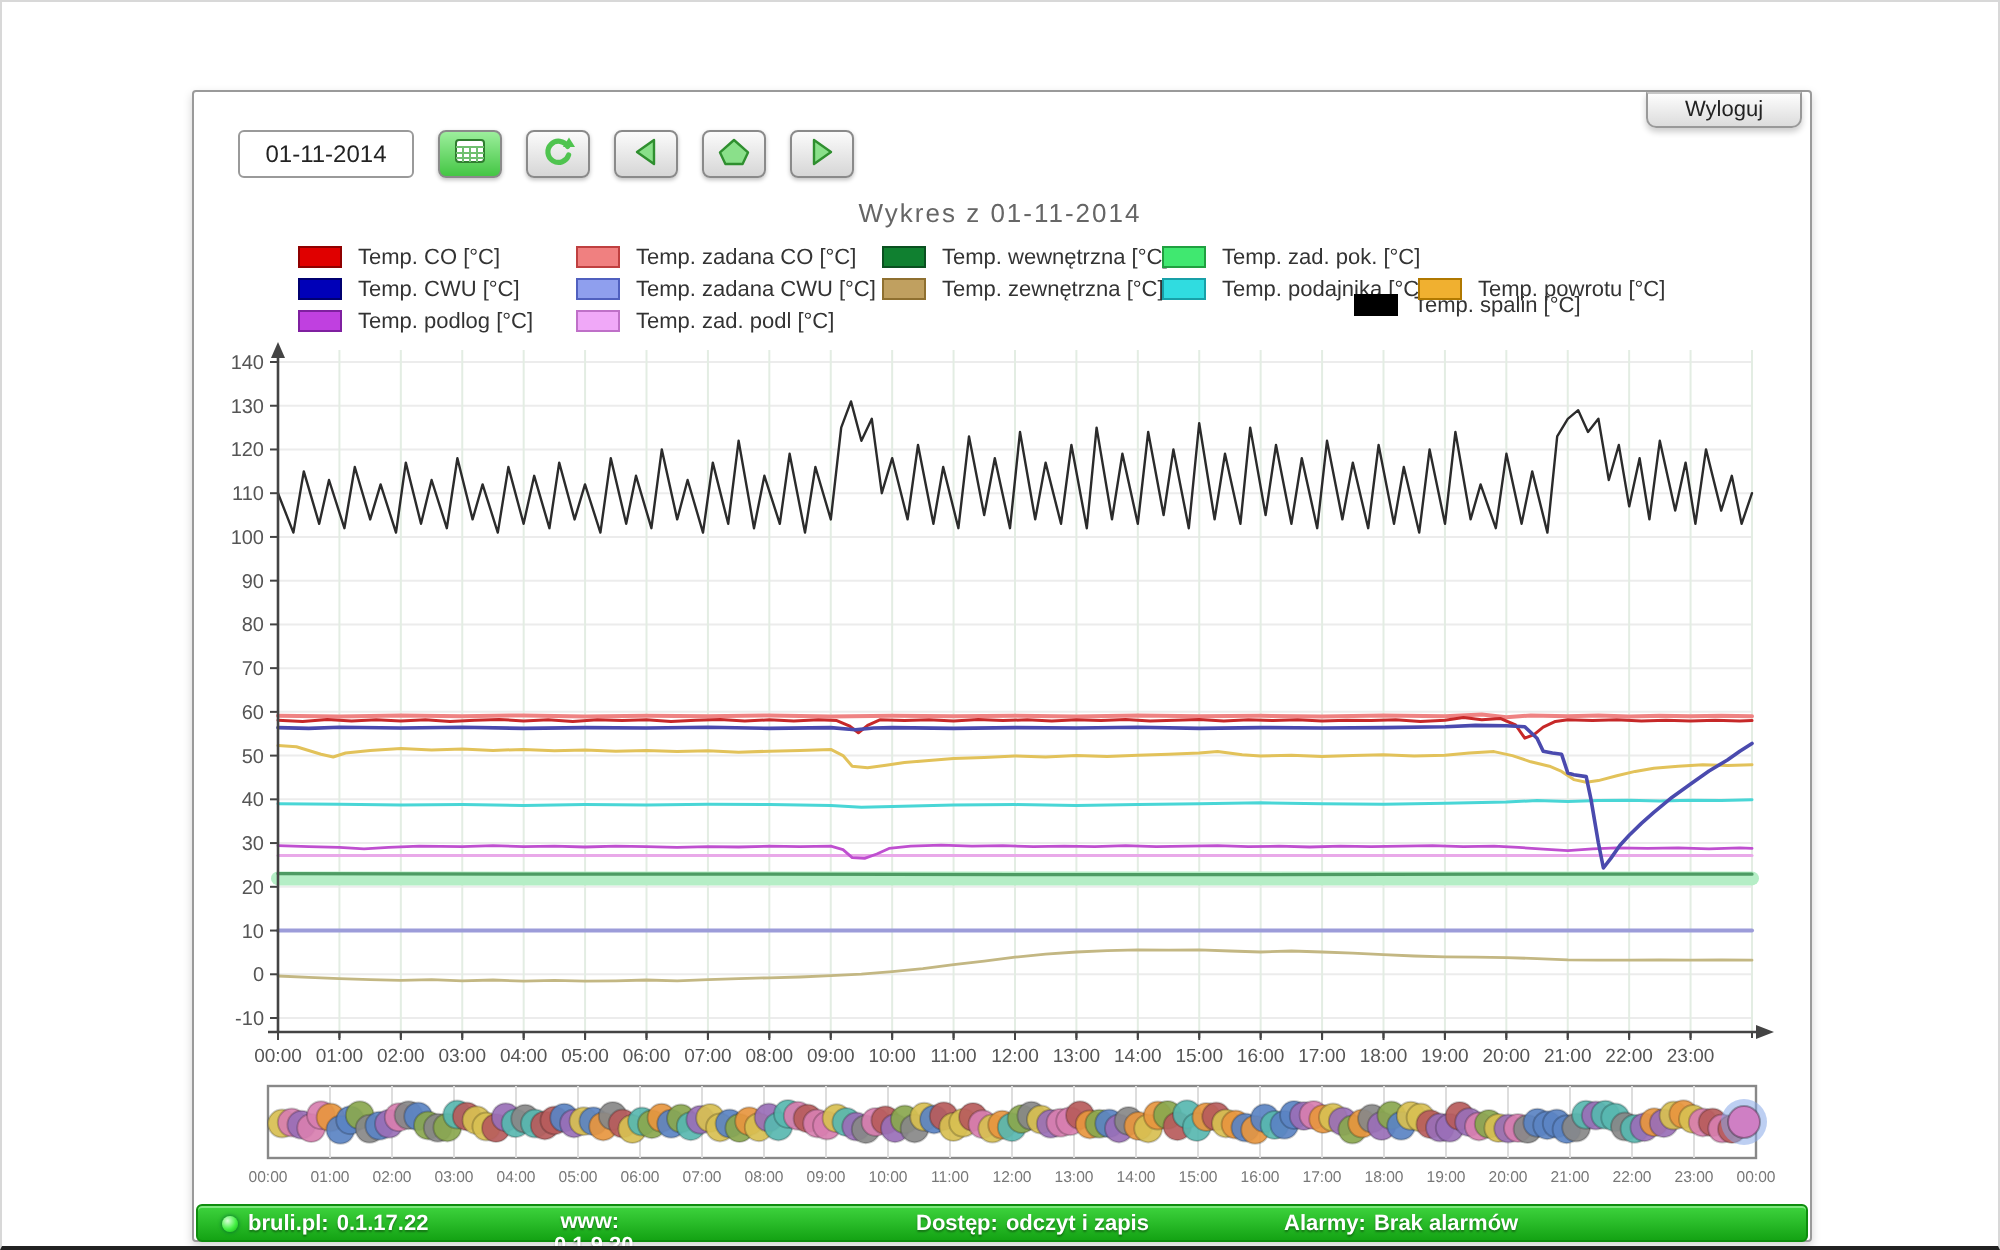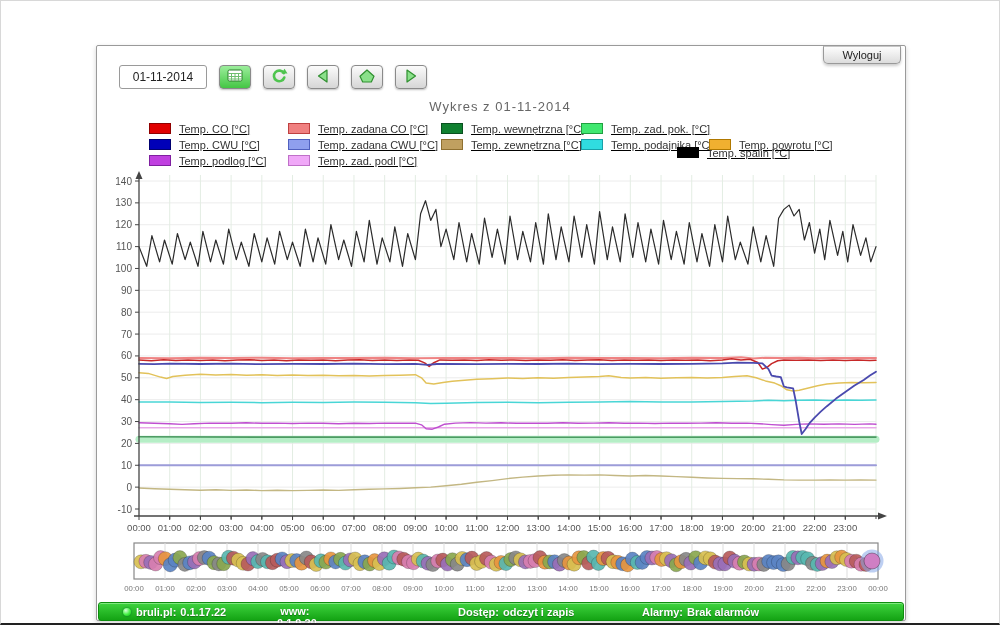--- a/index.html
+++ b/index.html
@@ -21,21 +21,21 @@
           border-radius:0 0 5px 5px;box-shadow:0 2px 3px rgba(0,0,0,.2);cursor:pointer;}
   .toolbar{position:absolute;left:118px;top:62px;height:26px;display:flex;align-items:flex-end;gap:12px;z-index:2;}
   .date-input{width:82px;height:20px;border:1px solid #9a9a9a;border-radius:3px;font-size:12px;
               font-family:"Liberation Sans",sans-serif;text-align:center;color:#222;background:#fff;}
   .tool-btn{width:32px;height:24px;border:1px solid #8a8a8a;border-radius:4px;padding:0;
             background:linear-gradient(#fbfbfb,#d6d6d6);box-shadow:0 1px 2px rgba(0,0,0,.25);cursor:pointer;
             display:flex;align-items:center;justify-content:center;}
   .tool-btn.green{background:linear-gradient(#9cee9c,#44c644);}
   .chart-title{position:absolute;left:95px;top:98px;width:808px;text-align:center;
                font-size:13px;color:#666;letter-spacing:1px;}
-  .legend-item{position:absolute;display:flex;align-items:center;height:13px;text-decoration:underline;}
+  .legend-item{position:absolute;display:flex;align-items:center;height:13px;}
   .legend-swatch{display:inline-block;width:20px;height:9px;margin-right:8px;border-style:solid;border-width:1px;}
   .legend-label{font-size:11px;color:#333;white-space:nowrap;}
   .chart-wrap{position:absolute;left:95px;top:170px;width:800px;height:360px;}
   .mini-wrap{position:absolute;left:95px;top:538px;width:800px;height:60px;}
   .statusbar{position:absolute;left:97px;top:601px;width:804px;height:17px;border-radius:3px;
              background:linear-gradient(#3ed43e,#14a314);border:1px solid #0e8d0e;box-shadow:inset 0 1px 0 #7fe87f;}
   .status-item{position:absolute;top:2px;height:13px;display:flex;align-items:center;
                font-size:11px;font-weight:bold;color:#fff;text-shadow:0 1px 1px rgba(0,0,0,.35);white-space:nowrap;}
   .led{display:inline-block;width:8px;height:8px;border-radius:50%;margin-right:5px;
        background:radial-gradient(circle at 35% 30%,#d8ffd8,#44f044 55%,#0fae0f);box-shadow:0 0 2px #063;}
@@ -501,21 +501,21 @@
         <text x="627" y="52" text-anchor="middle" font-size="7.8" fill="#777" font-family="Liberation Sans, sans-serif">19:00</text>
         <text x="658" y="52" text-anchor="middle" font-size="7.8" fill="#777" font-family="Liberation Sans, sans-serif">20:00</text>
         <text x="689" y="52" text-anchor="middle" font-size="7.8" fill="#777" font-family="Liberation Sans, sans-serif">21:00</text>
         <text x="720" y="52" text-anchor="middle" font-size="7.8" fill="#777" font-family="Liberation Sans, sans-serif">22:00</text>
         <text x="751" y="52" text-anchor="middle" font-size="7.8" fill="#777" font-family="Liberation Sans, sans-serif">23:00</text>
         <text x="782" y="52" text-anchor="middle" font-size="7.8" fill="#777" font-family="Liberation Sans, sans-serif">00:00</text>
       </svg>
   </div>
 
   <div class="statusbar" id="statusbar">
-      <div class="status-item" style="left: 24px;">
+      <div class="status-item" style="left: 12px;">
         <span class="led"></span>
         <span class="lbl">bruli.pl:</span>
         <span>0.1.17.22</span>
       </div>
       <div class="status-item" style="left: 178px; flex-direction: column;">
         <span class="led"></span>
         <span class="lbl">www:</span>
         <span>0.1.9.20</span>
       </div>
       <div class="status-item" style="left: 340px; margin-left: 19px;">

